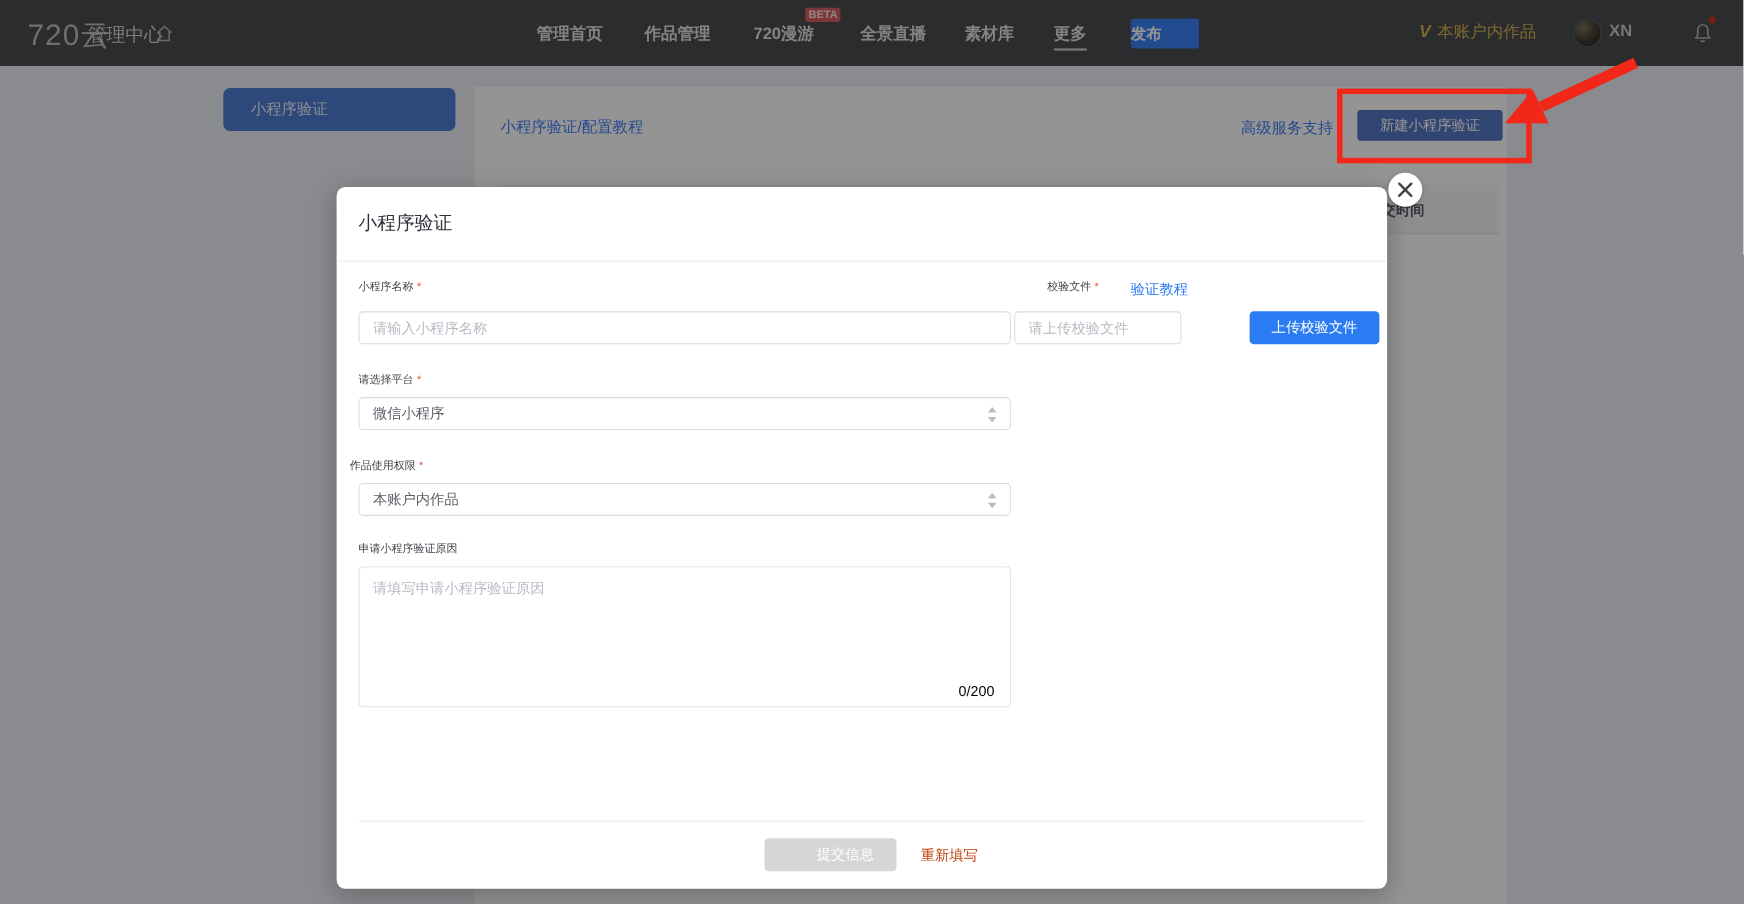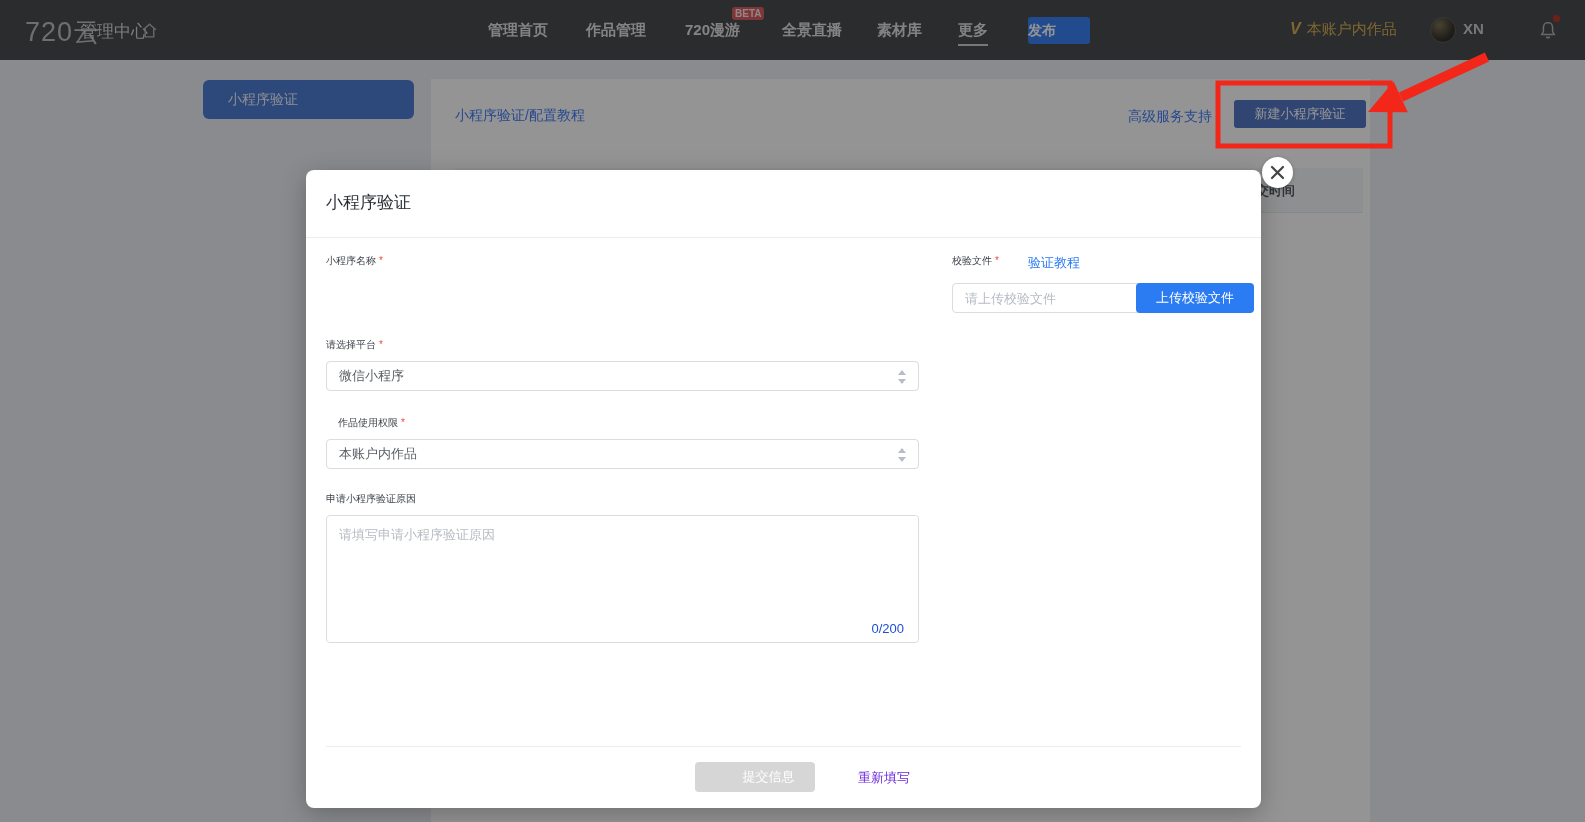--- a/index.html
+++ b/index.html
@@ -47,24 +47,24 @@
   .sel { position:absolute; left:20px; width:593px; height:30px; border:1px solid #d9dce3; border-radius:4px; font-size:13px; color:#5a5f66; line-height:28px; padding:0 12px; cursor:pointer; background:#fff; }
   .updown { position:absolute; right:12px; top:8px; width:8px; height:14px; }
   .updown i { position:absolute; left:0; width:0; height:0; border-left:4px solid transparent; border-right:4px solid transparent; }
   .updown .up { top:0; border-bottom:5px solid #b9bdc6; }
   .updown .dn { bottom:0; border-top:5px solid #b9bdc6; }
   .tutorial-link { position:absolute; left:722px; font-size:13px; color:#2b7bf3; cursor:pointer; }
   .upload-btn { position:absolute; left:830px; top:113px; width:118px; height:30px; background:#2b7bf3; border:none; border-radius:4px; color:#fff; font-size:13px; cursor:pointer; }
   .textarea-wrap { position:absolute; left:20px; top:345px; width:593px; height:128px; border:1px solid #d9dce3; border-radius:4px; background:#fff; }
   .textarea-wrap textarea { width:100%; height:100%; border:none; resize:none; outline:none; font-family:Liberation Serif, serif; font-size:13px; color:#a21caf; padding:10px 12px; border-radius:4px; }
   .textarea-wrap textarea::placeholder { color:#b7bbc3; }
-  .char-count { position:absolute; right:14px; bottom:6px; font-size:13px; color:#1d4ed8; }
+  .char-count { position:absolute; right:14px; bottom:6px; font-size:13px; color:#000000; }
   .m-div2 { position:absolute; left:20px; top:576px; width:915px; height:1px; background:#ececec; }
   .submit-btn { position:absolute; left:389px; top:592px; width:120px; height:30px; background:#d6d6d6; border:none; border-radius:4px; color:#fff; font-size:13px; cursor:not-allowed;padding-left:27px; }
-  .reset-link { position:absolute; left:552px; top:599px; font-size:13px; color:#6d28d9; cursor:pointer; }
+  .reset-link { position:absolute; left:531px; top:599px; font-size:13px; color:#c2410c; cursor:pointer; }
 
   .close-btn { position:absolute; left:1262px; top:157px; width:31px; height:31px; background:#fff; border-radius:50%; z-index:11; box-shadow:0 1px 4px rgba(0,0,0,.22); cursor:pointer; }
   .close-btn svg { position:absolute; left:8px; top:8px; }
 
   
   .annot { position:absolute; inset:0; z-index:30; pointer-events:none; }
 </style>
 </head>
 <body>
 
@@ -126,40 +126,41 @@
 
   <div class="dim"></div>
 
   <div class="modal">
     <div class="modal-title">小程序验证</div>
     <div class="m-div1"></div>
 
     <div class="f-label" style="left:20px; top:84px">
       <span>小程序名称</span><span class="req">*</span>
     </div>
+    <input class="txt-input" style="left: 20px; top: 113px; width: 593px;" type="text" placeholder="请输入小程序名称">
 
     <div class="f-label" style="left:646px; top:84px">
       <span>校验文件</span><span class="req">*</span>
     </div>
     <div class="tutorial-link" style="top:84px">验证教程</div>
-    <input class="txt-input" style="left: 646px; top: 113px; width: 204px;" type="text" placeholder="请上传校验文件">
+    <input class="txt-input" style="left: 616px; top: 113px; width: 152px;" type="text" placeholder="请上传校验文件">
     <button class="upload-btn">上传校验文件</button>
 
     <div class="f-label" style="left:20px; top:168px">
       <span>请选择平台</span><span class="req">*</span>
     </div>
     <div class="sel" style="top:191px">
       <span>微信小程序</span>
       <span class="updown">
           <i class="up"></i>
           <i class="dn"></i>
         </span>
     </div>
 
-    <div class="f-label" style="left:32px; top:246px">
+    <div class="f-label" style="left:12px; top:246px">
       <span>作品使用权限</span><span class="req">*</span>
     </div>
     <div class="sel" style="top:269px">
       <span>本账户内作品</span>
       <span class="updown">
           <i class="up"></i>
           <i class="dn"></i>
         </span>
     </div>
 

